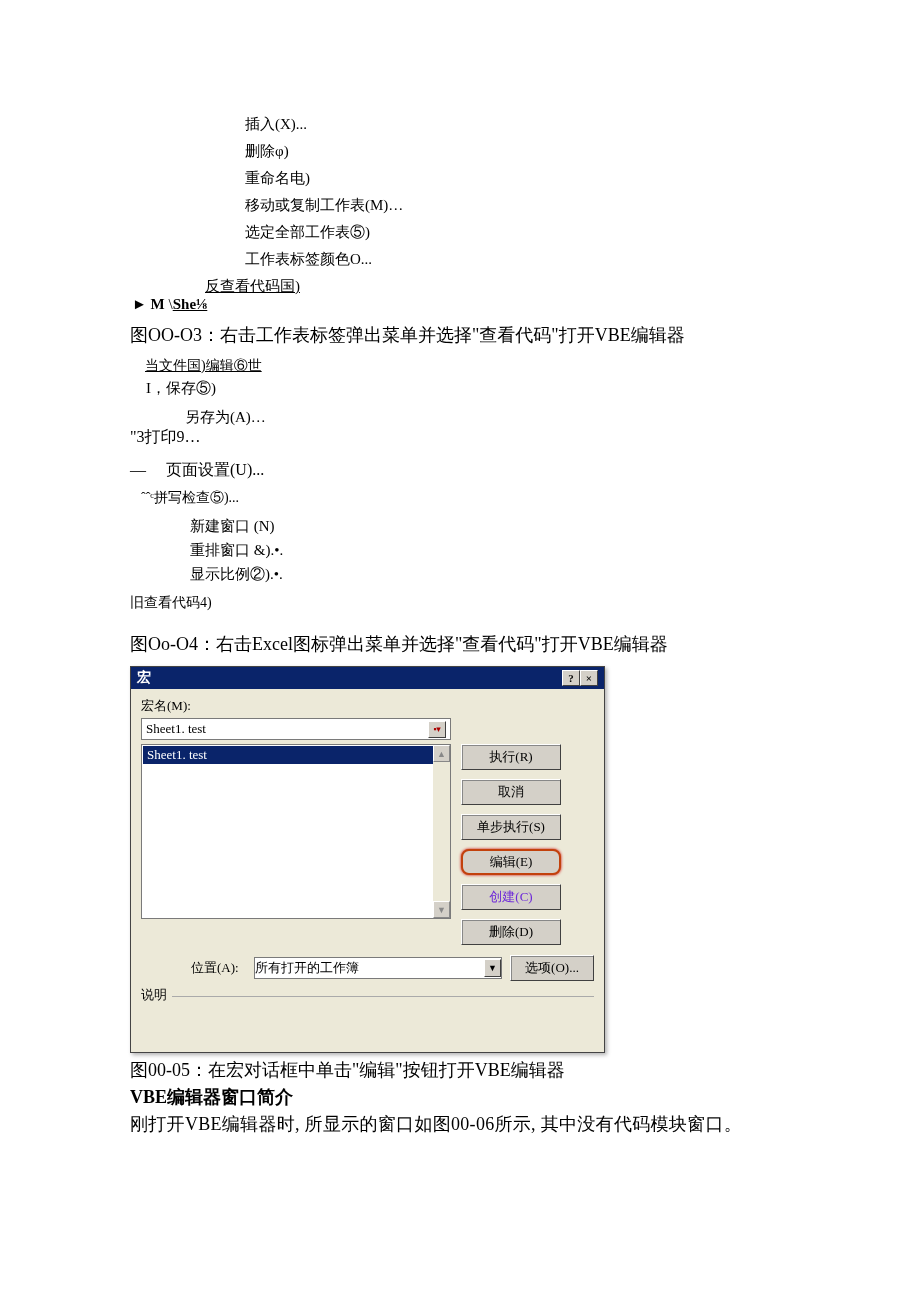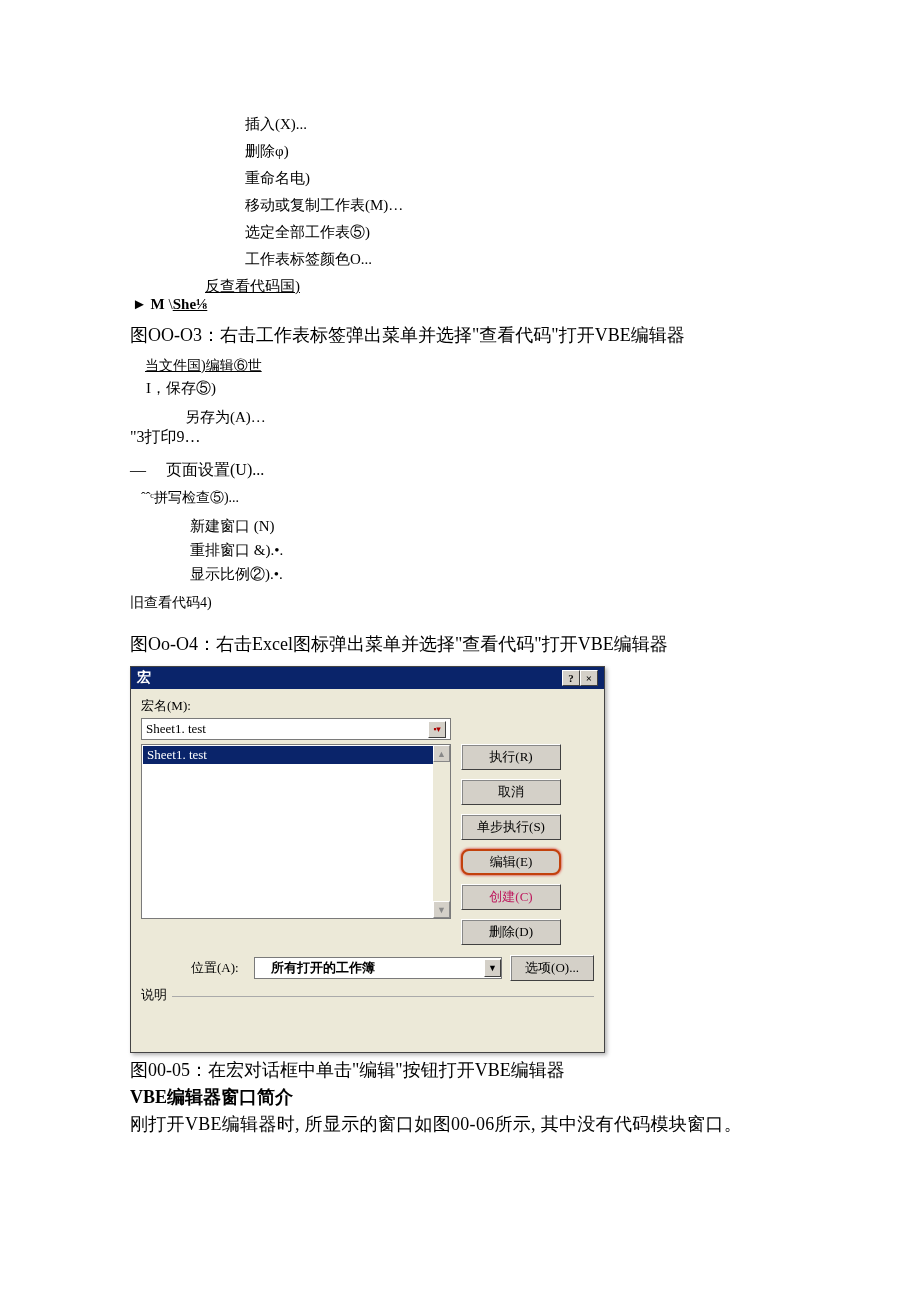--- a/index.html
+++ b/index.html
@@ -208,21 +208,21 @@
       border: 1px solid #fff;
       border-right-color: #404040;
       border-bottom-color: #404040;
       box-shadow: 1px 1px 0 #888 inset;
       font-size: 13px;
       display: flex;
       align-items: center;
       justify-content: center;
       cursor: pointer;
     }
-    .dlg-btn.disabled { color: #be185d; }
+    .dlg-btn.disabled { color: #6d28d9; }
     .dlg-btn.highlighted {
       border: 2px solid #c2410c;
       box-shadow: 0 0 3px #c00;
       border-radius: 8px;
     }
     .location-row {
       display: flex;
       align-items: center;
       gap: 8px;
       margin-top: 10px;
@@ -230,23 +230,22 @@
     }
     .loc-label { font-size: 13px; width: 55px; }
     .combo {
       width: 248px;
       height: 22px;
       background: #fff;
       border: 1px solid #7a7a7a;
       display: flex;
       justify-content: space-between;
       align-items: center;
-      padding-left: 16px;
-      font-size: 13px;
-      font-weight: bold;
+      padding-left: 0;
+      font-size: 13px;
     }
     .combo .drop {
       width: 17px;
       height: 18px;
       background: #d4d0c8;
       border: 1px solid #fff;
       border-right-color: #404040;
       border-bottom-color: #404040;
       display: flex;
       align-items: center;

